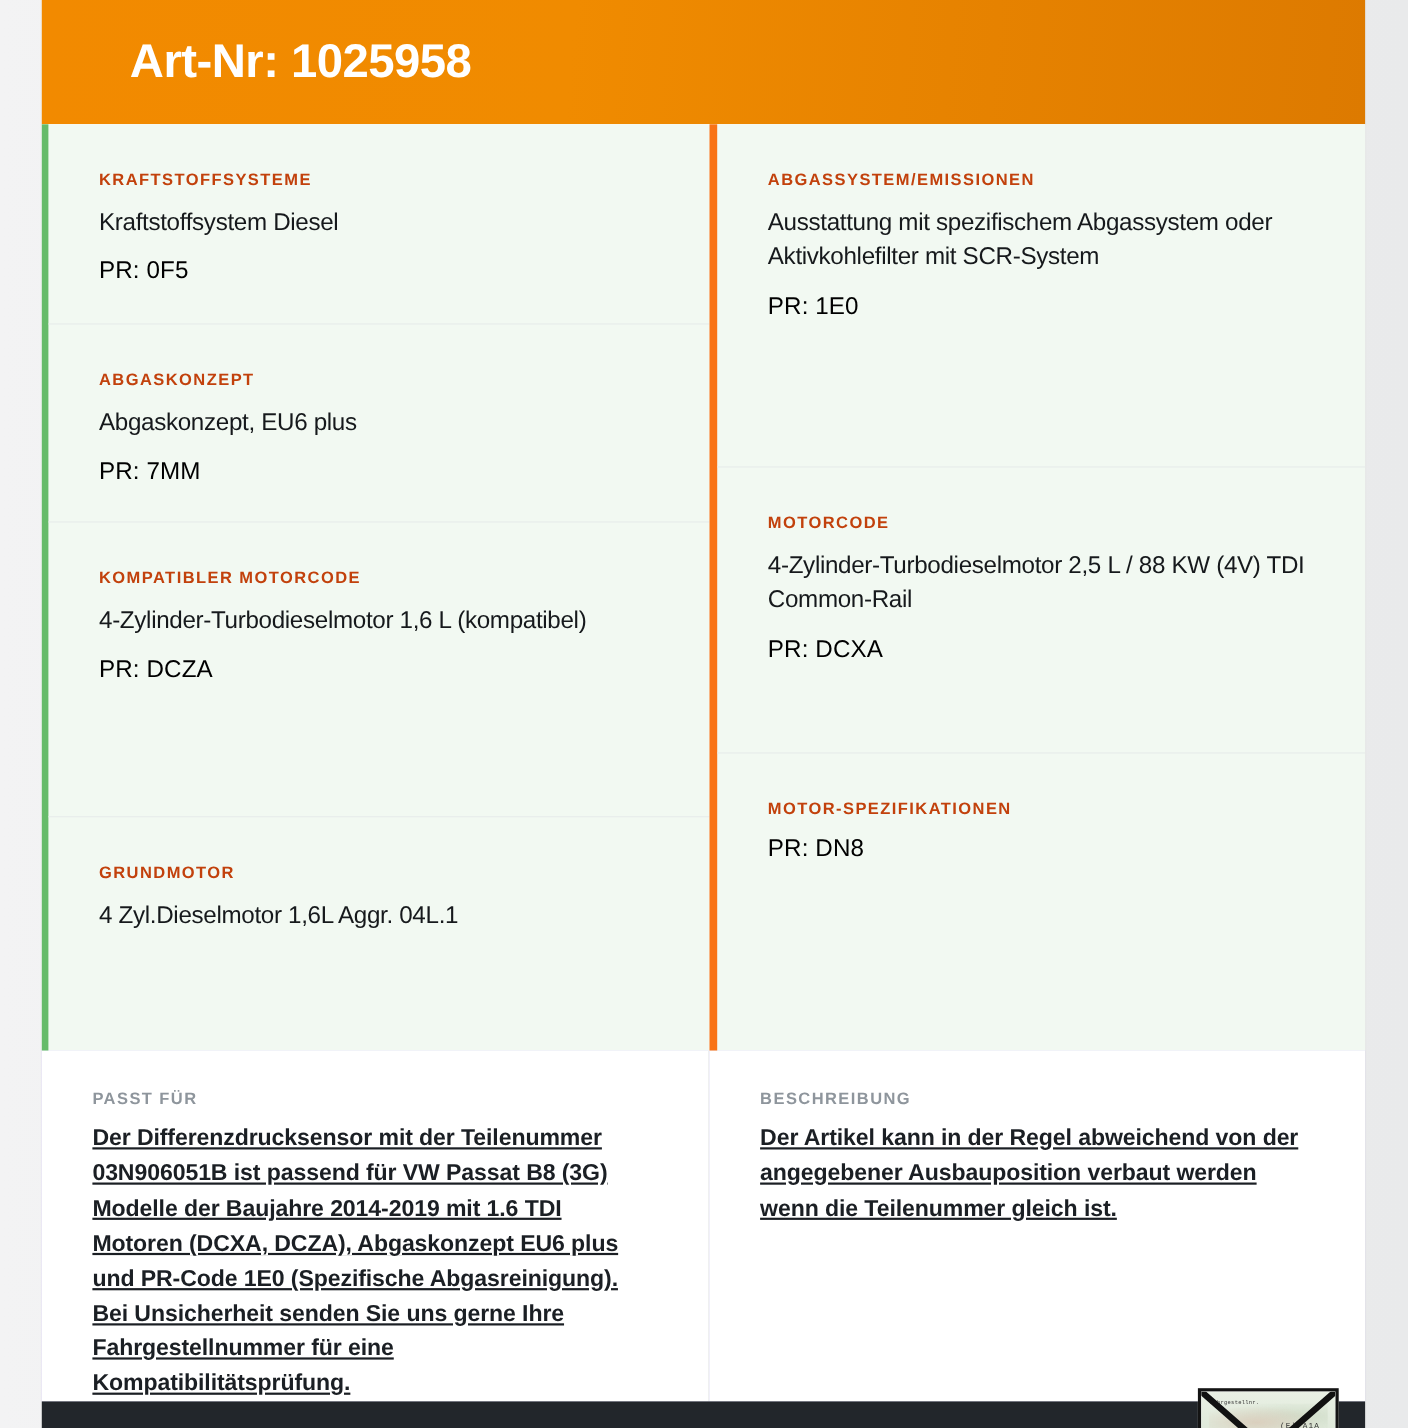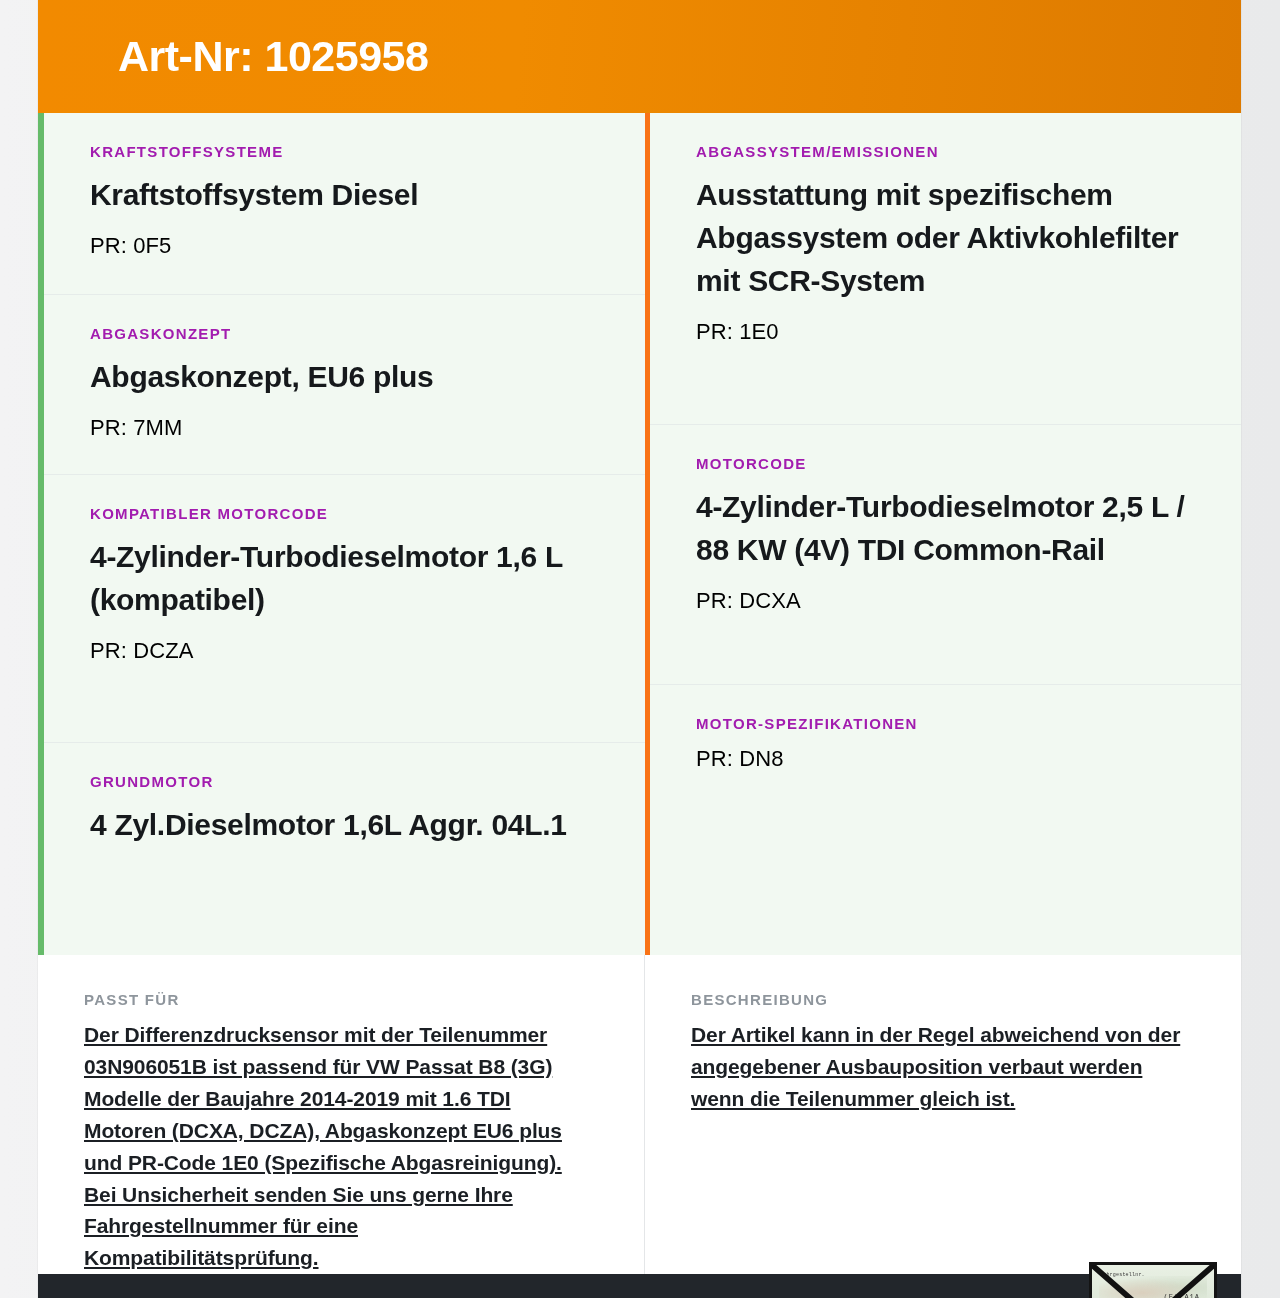--- a/index.html
+++ b/index.html
@@ -53,42 +53,42 @@
     position: relative;
     background: #f2f9f2;
     box-sizing: border-box;
   }
   .spec-col.left {
     width: 607px;
     border-left: 6px solid #66bb6a;
   }
   .spec-col.right {
     width: 596px;
-    border-left: 5px solid #f97316;
+    border-left: 7px solid #f97316;
   }
 
   .spec-card {
     box-sizing: border-box;
     padding: 30px 46px 0 46px;
     border-bottom: 1px solid #e6ecea;
   }
   .spec-card:last-child { border-bottom: none; }
 
   .spec-label {
     font-size: 15px;
     font-weight: bold;
     letter-spacing: 1.3px;
-    color: #a21caf;
+    color: #c2410c;
     text-transform: uppercase;
-    margin: 0 0 14px 0;
+    margin: 12px 0 14px 0;
   }
   .spec-value {
-    font-size: 30px;
+    font-size: 22px;
     line-height: 1.43;
-    font-weight: bold;
+    font-weight: normal;
     color: #16191c;
     letter-spacing: -0.3px;
     margin: 0 0 16px 0;
   }
   .spec-pr {
     font-size: 22px;
     color: #000000;
     margin: 0;
     letter-spacing: 0.1px;
   }

